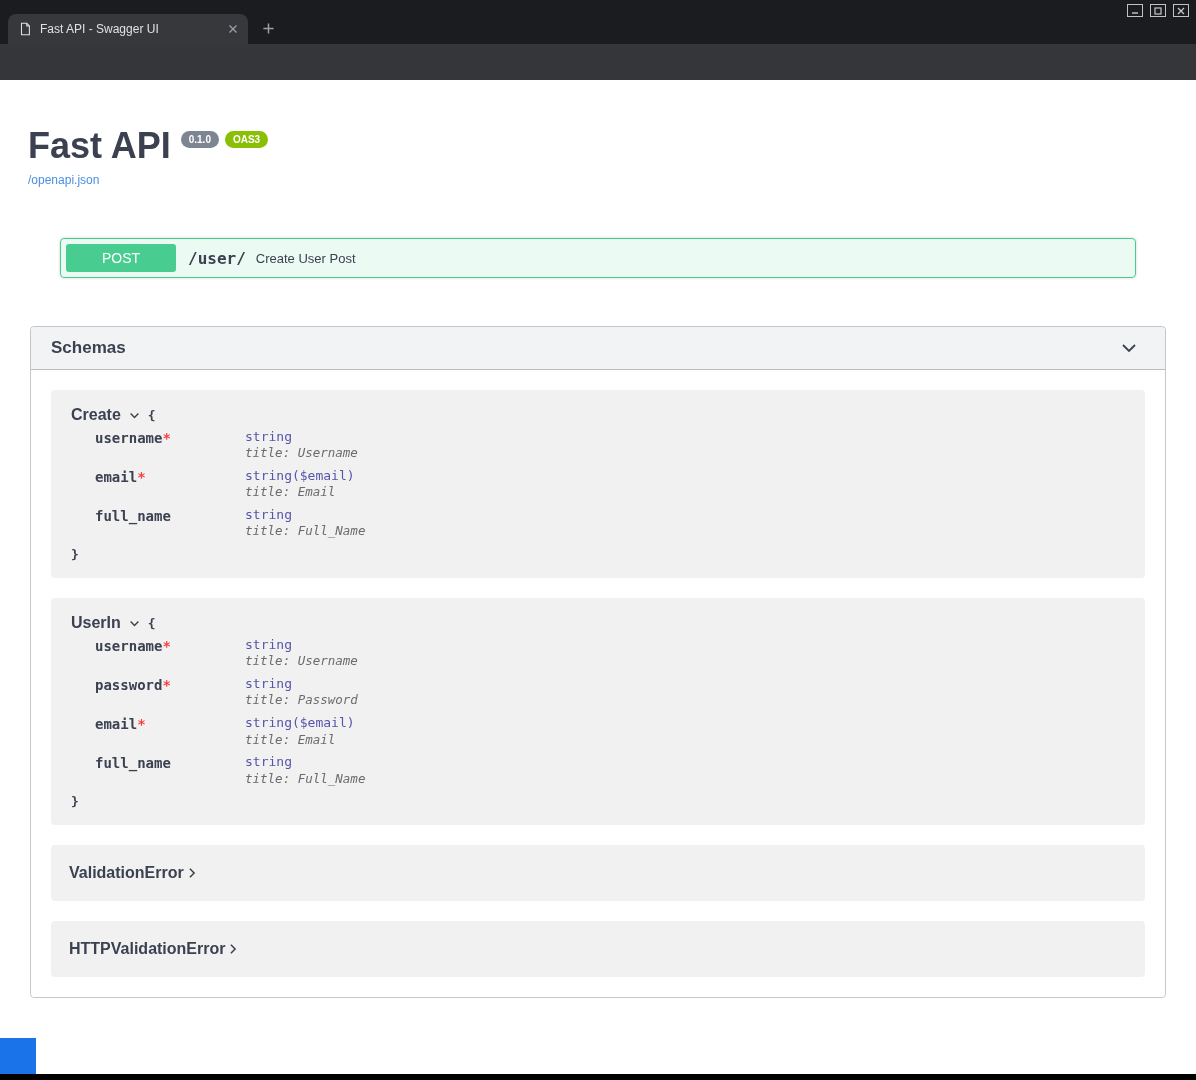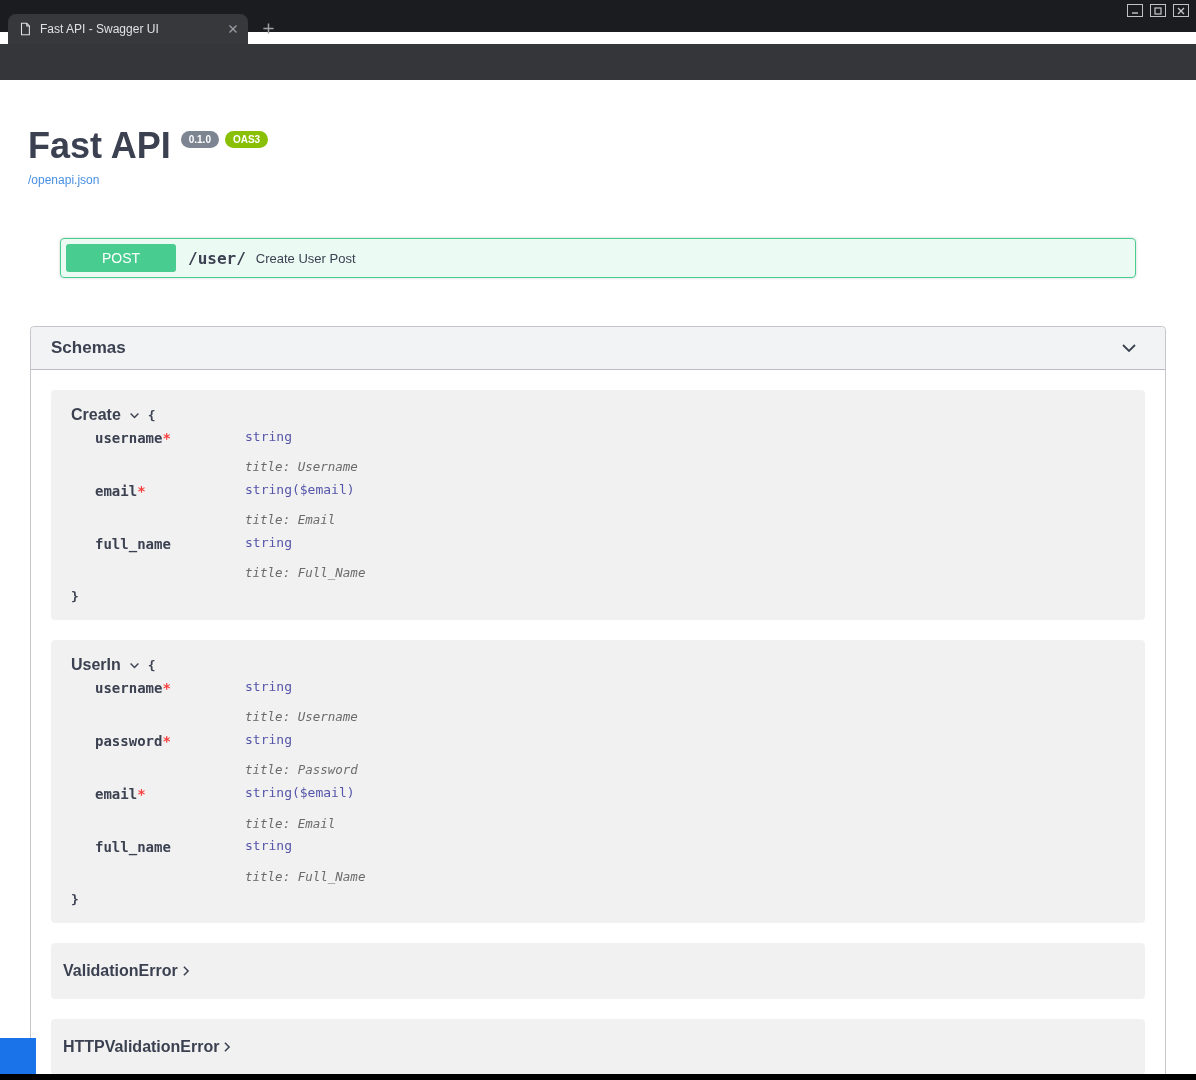--- a/index.html
+++ b/index.html
@@ -4,21 +4,21 @@
 <style>
   * { margin:0; padding:0; box-sizing:border-box; }
   html,body { width:1196px; height:1080px; }
   body {
     font-family:"Liberation Sans",sans-serif;
     background:#ffffff;
     position:relative;
     overflow:hidden;
   }
   
-  .chrome-top { position:absolute; top:0; left:0; width:100%; height:32px; background:#1b1c1f; }
+  .chrome-top { position:absolute; top:0; left:0; width:100%; height:44px; background:#1b1c1f; }
   .win-controls { position:absolute; top:4px; right:7px; display:flex; gap:7px; }
   .win-btn { width:16px; height:13px; border:1px solid #c2c2c2; display:flex; align-items:center; justify-content:center; background:transparent; cursor:default; }
   .tab { position:absolute; left:8px; top:14px; width:240px; height:30px; background:#37383c; border-radius:8px 8px 0 0; display:flex; align-items:center; padding:0 10px; gap:8px; }
   .tab-title { color:#dfe1e5; font-size:12px; flex:1; white-space:nowrap; overflow:hidden; }
   .new-tab { position:absolute; left:262px; top:22px; }
   .navbar { position:absolute; top:44px; left:0; width:100%; height:36px; background:#35363a; }
   .nav-icon { position:absolute; top:53px; }
   .icon-back { left:14px; } .icon-forward { left:48px; } .icon-reload { left:82px; }
   .omnibox { position:absolute; left:110px; right:82px; top:48px; height:28px; background:#202124; border-radius:14px; display:flex; align-items:center; padding:0 12px; gap:9px; }
   .url { font-size:13px; white-space:nowrap; }
@@ -54,23 +54,23 @@
   .model-box { background:rgba(0,0,0,.055); border-radius:4px; padding:16px 20px; margin-bottom:20px; }
   .model-box:last-child { margin-bottom:0; }
   .model-title-row { display:flex; align-items:center; gap:7px; cursor:pointer; }
   .model-title { font-size:16px; font-weight:bold; color:#3b4151; }
   .brace { font-family:"DejaVu Sans Mono",monospace; font-size:13px; font-weight:bold; color:#3b4151; }
   .props { margin-left:24px; margin-top:6px; }
   .prop-row { display:flex; margin-bottom:9px; }
   .prop-name { width:150px; font-family:"DejaVu Sans Mono",monospace; font-size:14px; font-weight:bold; color:#3b4151; }
   .star { color:#f93e3e; }
   .prop-type { font-family:"DejaVu Sans Mono",monospace; font-size:13px; font-weight:normal; color:#5555aa; line-height:1.1; }
-  .prop-title { font-family:"DejaVu Sans Mono",monospace; font-size:12.5px; font-style:italic; color:#6b6b6b; margin-top:16px; line-height:1.1; }
+  .prop-title { font-family:"DejaVu Sans Mono",monospace; font-size:12.5px; font-style:italic; color:#6b6b6b; margin-top:2px; line-height:1.1; }
   .close-brace { margin-top:4px; }
-  .model-collapsed { display:flex; align-items:center; gap:1px; padding:19px 12px; cursor:pointer; }
+  .model-collapsed { display:flex; align-items:center; gap:1px; padding:19px 18px; cursor:pointer; }
   
   .taskbar-fragment { position:absolute; left:0; bottom:6px; width:36px; height:36px; background:#1a73e8; }
   .bottom-bar { position:absolute; left:0; bottom:0; width:100%; height:6px; background:#000; }
   svg { display:block; }
 </style>
 </head>
 <body>
 
 <div class="chrome-top">
   <div class="win-controls">

